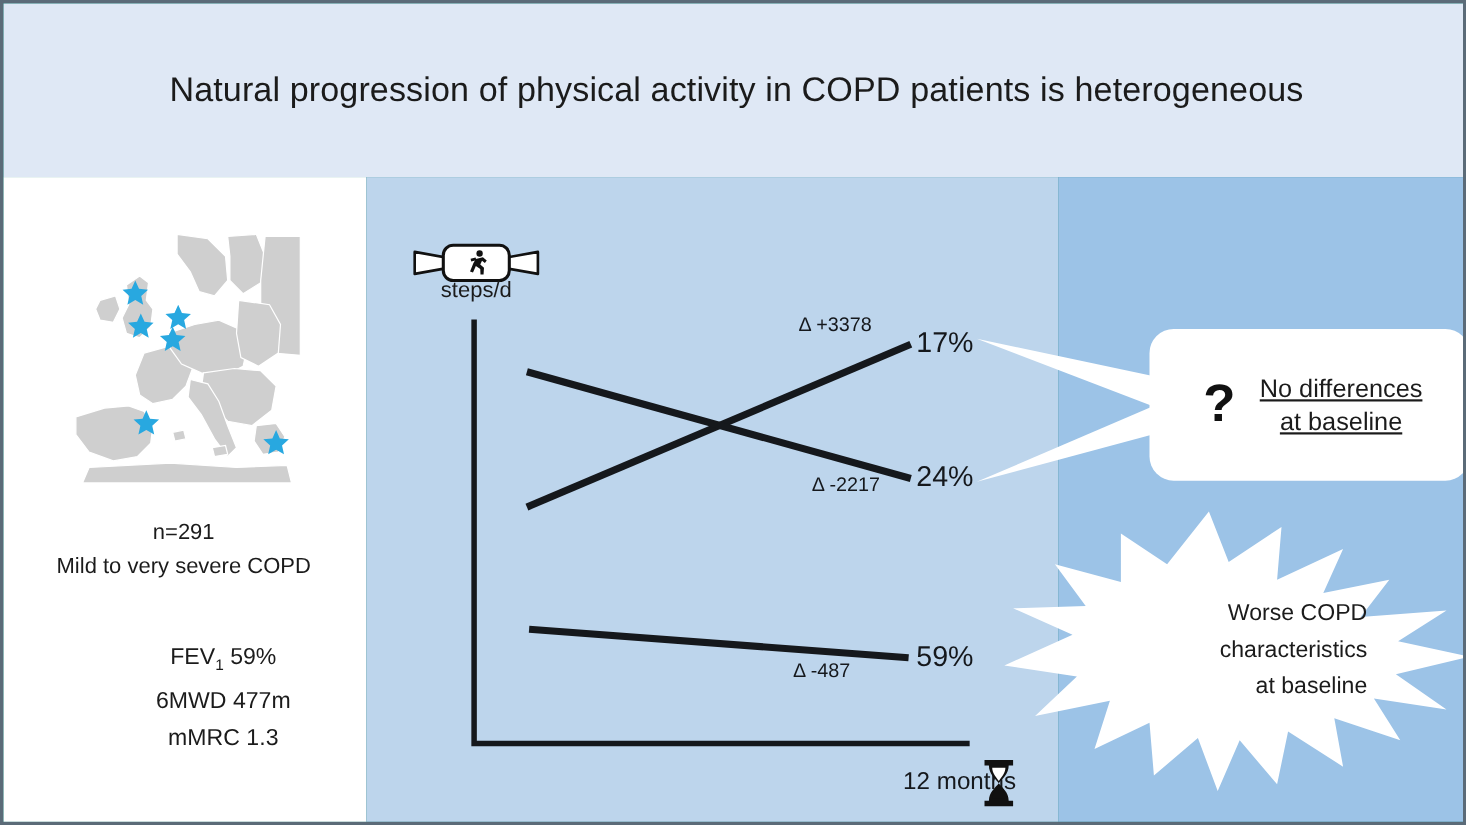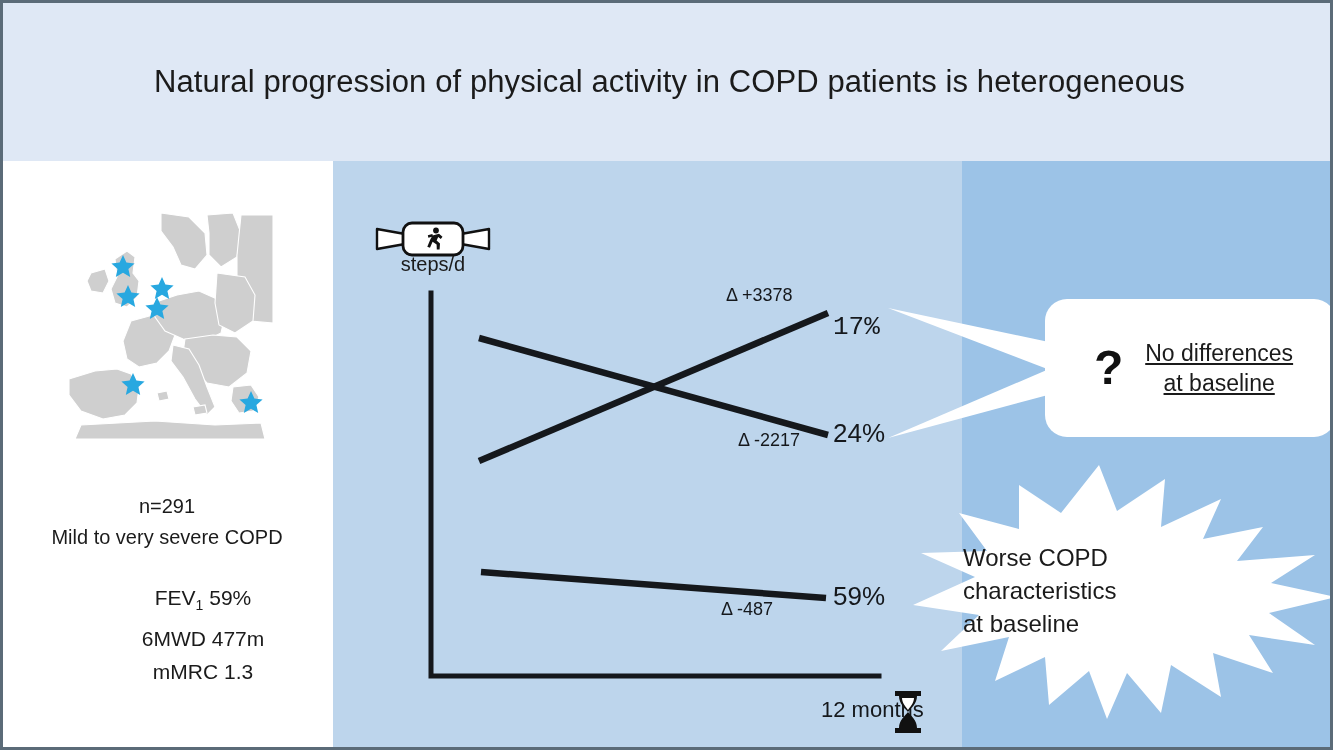--- a/index.html
+++ b/index.html
@@ -66,21 +66,21 @@
     position: absolute;
     left: 62px; top: 208px;
     width: 210px; height: 230px;
   }
   #map-wrap svg { display: block; width: 100%; height: 100%; }
   .map-land { fill: #cfcfcf; stroke: #ffffff; stroke-width: 1.1; }
   .map-star { fill: #28a8e0; }
 
   #cohort-block {
     position: absolute;
-    left: 0; top: 488px;
+    left: 0; top: 466px;
     width: 328px;
     text-align: center;
     font-size: 20px;
     color: #1b1b1b;
     line-height: 31px;
   }
   #stats-block {
     position: absolute;
     left: 0; top: 578px;
     width: 330px;
@@ -136,21 +136,21 @@
   }
   .pct-label {
     position: absolute;
     font-size: 26px;
     color: #15181c;
     white-space: nowrap;
   }
   #delta-up   { left: 723px; top: 282px; }
   #delta-down { left: 720px; top: 427px; margin-left: 15px; }
   #delta-flat { left: 718px; top: 596px; }
-  #pct-17 { left: 830px; top: 309px; font-family: Liberation Mono, monospace; }
+  #pct-17 { left: 830px; top: 293px; }
   #pct-24 { left: 830px; top: 415px; }
   #pct-59 { left: 830px; top: 578px; }
 
   #months-label {
     position: absolute;
     left: 818px; top: 694px;
     font-size: 22px;
     color: #15181c;
     white-space: nowrap;
   }
@@ -196,22 +196,22 @@
   #callout-burst {
     position: absolute;
     left: 900px; top: 452px;
     width: 433px; height: 290px;
   }
   #callout-burst svg { display: block; }
   #burst-text {
     position: absolute;
     left: 960px; top: 538px;
     width: 280px;
-    text-align: left;
-    font-size: 24px;
+    text-align: right;
+    font-size: 21px;
     color: #1b1b1b;
     line-height: 33px;
   }
 </style>
 </head>
 <body>
 
 <div id="abstract">
 
   <div class="panel" id="header-band"></div>

